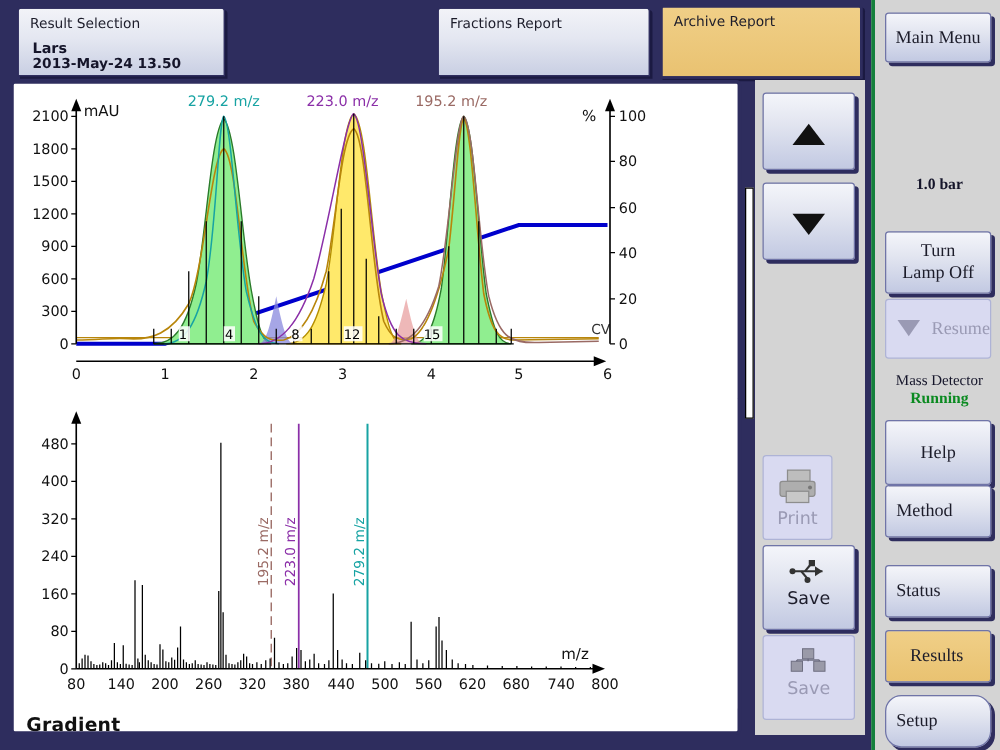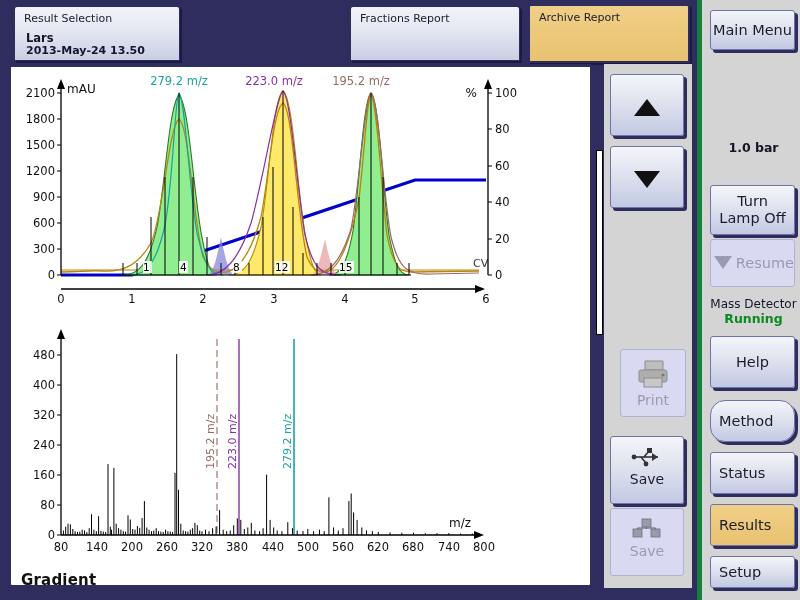--- a/index.html
+++ b/index.html
@@ -106,63 +106,64 @@
   .tri-up {
     width: 0; height: 0; margin: 24px auto 0;
     border-left: 13px solid transparent; border-right: 13px solid transparent;
     border-bottom: 17px solid #111;
   }
   .tri-down {
     width: 0; height: 0; margin: 24px auto 0;
     border-left: 13px solid transparent; border-right: 13px solid transparent;
     border-top: 17px solid #111;
   }
-  #btn-print { left: 6px; top: 285px; width: 66px; height: 68px; margin-left: 10px; }
+  #btn-print { left: 6px; top: 300px; width: 56px; height: 68px; }
   #btn-save-usb  { left: 6px; top: 372px; width: 74px; height: 68px; }
   #btn-save-net  { left: 6px; top: 444px; width: 74px; height: 68px; }
   .btn-icon { display: block; margin: 8px auto 0; }
   .btn-text { display: block; font-size: 14px; margin-top: 2px; }
 
   
   #sidebar {
     position: absolute; left: 697px; top: 0; width: 103px; height: 600px;
     background: #d4d4d4;
-    border-left: 5px solid #15803d;
+    border-left: 3px solid #15803d;
+    font-family: Liberation Serif, serif;
   }
   .sbtn {
     position: absolute; left: 8px; width: 85px;
     border: 1px solid #6f74a8;
     border-radius: 3px;
     background: linear-gradient(to bottom, #f4f5fa 0%, #e2e5f0 40%, #c2c9e2 100%);
     box-shadow: 3px 3px 0 #2e2d5e;
     cursor: pointer;
     color: #1c1c2a;
     font-size: 14.5px;
     display: flex; align-items: center; justify-content: center;
     text-align: center;
     line-height: 1.15;
   }
   .sbtn.active {
     background: linear-gradient(to bottom, #f0cf87 0%, #e9c271 100%);
-    justify-content: flex-start; padding-left: 8px;
+    justify-content: flex-start; padding-left: 19px;
   }
   .sbtn.left  { justify-content: flex-start; padding-left: 8px; }
   .sbtn.disabled {
     background: #d9daf1; border: 1px solid #aeb3d6;
     box-shadow: none; color: #9a9ab4; cursor: default;
     justify-content: center;
   }
   #sb-main   { top: 10px;  height: 40px; }
   #sb-lamp   { top: 185px; height: 50px; }
   #sb-resume { top: 239px; height: 48px; }
   #sb-help   { top: 336px; height: 52px; }
-  #sb-method { top: 400px; height: 42px; border-radius: 15px; }
+  #sb-method { top: 388px; height: 42px; }
   #sb-status { top: 452px; height: 42px; }
   #sb-results{ top: 504px; height: 42px; }
-  #sb-setup  { top: 556px; height: 32px; }
+  #sb-setup  { top: 556px; height: 42px; border-radius: 13px; }
 
   #pressure {
     position: absolute; left: 0; top: 140px; width: 103px;
     text-align: center; font-size: 12.5px; font-weight: bold; color: #15152a;
   }
   #md-title {
     position: absolute; left: 0; top: 297px; width: 103px;
     text-align: center; font-size: 12px; color: #15152a;
   }
   #md-state {

